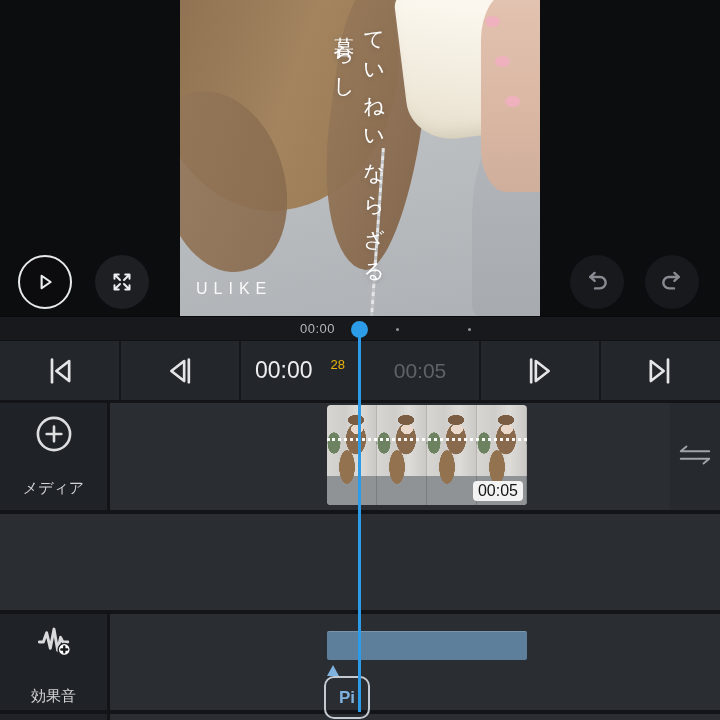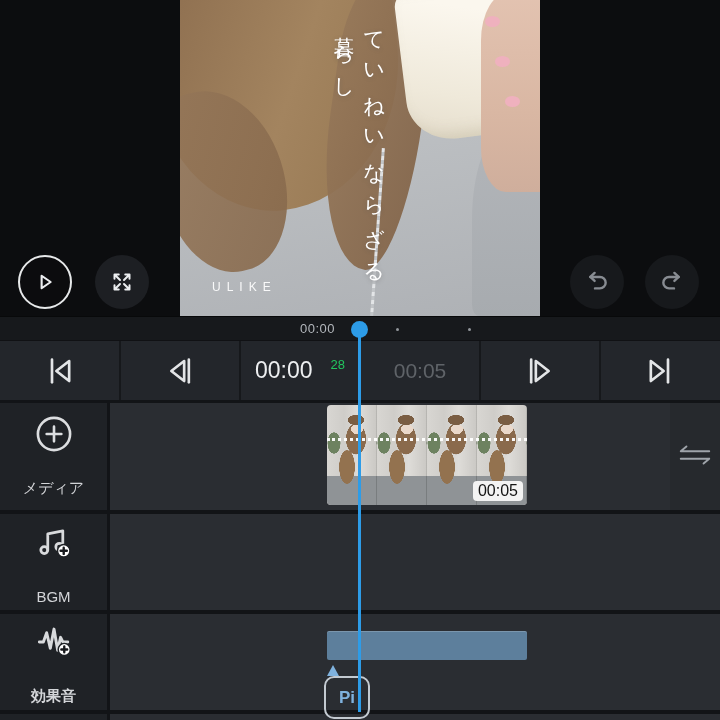--- a/index.html
+++ b/index.html
@@ -33,21 +33,21 @@
   .nail1{left:305px;top:16px;} .nail2{left:315px;top:56px;} .nail3{left:325px;top:96px;}
   .ph-sleeve{left:292px;top:122px;width:70px;height:194px;
              background:linear-gradient(180deg,#b3b6ba,#a7abaf);
              border-radius:60% 0 0 10% / 50% 0 0 6%;}
   .ph-zip{left:196px;top:148px;width:3px;height:168px;transform:rotate(4deg);
           background:repeating-linear-gradient(180deg,#e3e5e7 0 4px,#c2c5c8 4px 8px);}
   .vtext{position:absolute;writing-mode:vertical-rl;color:#fff;font-size:21px;letter-spacing:9px;
          font-weight:500;text-shadow:0 1px 4px rgba(90,90,90,.4);}
   .vtext-right{left:180px;top:16px;}
   .vtext-left{left:150px;top:20px;}
-  .watermark{position:absolute;left:32px;top:280px;font-size:12px;letter-spacing:6px;
+  .watermark{position:absolute;left:16px;top:280px;font-size:16px;letter-spacing:6px;
              color:rgba(255,255,255,.92);}
 
   .cbtn{position:absolute;width:54px;height:54px;border-radius:50%;border:none;padding:0;
         display:flex;align-items:center;justify-content:center;cursor:pointer;background:transparent;}
   .play{left:18px;top:255px;border:2.5px solid #e7e9ea;background:rgba(10,11,12,.25);}
   .expand{left:95px;top:255px;background:#1d1f23;}
   .undo{left:570px;top:255px;background:#17191c;}
   .redo{left:645px;top:255px;background:#17191c;}
 
   
@@ -56,29 +56,29 @@
   .ruler-time{position:absolute;left:300px;top:4px;font-size:13px;color:#b2b6bb;letter-spacing:.5px;}
   .tick{position:absolute;top:11px;width:3px;height:3px;border-radius:50%;background:#92969b;}
   .tick1{left:396px;} .tick2{left:468px;}
 
   
   .transport{position:absolute;left:0;top:341px;width:720px;height:59px;background:#23262b;display:flex;}
   .tcell{position:relative;width:120px;height:59px;display:flex;align-items:center;justify-content:center;
          background:transparent;border:none;padding:0;}
   .tcell + .tcell::before{content:'';position:absolute;left:-1px;top:0;bottom:0;width:2px;background:#16181b;}
   .cur{font-size:23px;color:#edeff1;}
-  .fr{font-size:13px;color:#22c55e;margin-left:18px;transform:translateY(-6px);}
+  .fr{font-size:13px;color:#eab308;margin-left:18px;transform:translateY(-6px);}
   .tot{font-size:21px;color:#5f6368;}
 
   
   .tracks{position:absolute;left:0;top:400px;width:720px;height:320px;background:#2a2d32;}
   .hdiv{position:absolute;left:0;width:720px;height:4px;background:#121417;z-index:3;}
   .hdiv0{top:0;height:3px;} .hdiv1{top:110px;} .hdiv2{top:210px;} .hdiv3{top:310px;}
   .trow{position:absolute;left:0;width:720px;}
-  .row-media{top:0;height:110px;} .row-bgm{top:114px;height:96px;} .row-sfx{top:214px;height:96px;font-weight:bold;}
+  .row-media{top:0;height:110px;} .row-bgm{top:114px;height:96px;} .row-sfx{top:214px;height:96px;}
   .row-extra{top:314px;height:6px;}
   .lbl{position:absolute;left:0;top:0;bottom:0;width:110px;background:#1f2226;
        border-right:3px solid #121417;display:flex;flex-direction:column;align-items:center;
        justify-content:center;gap:24px;cursor:pointer;z-index:2;}
   .lbl span{font-size:15px;color:#d3d5d8;}
 
   .swap-zone{position:absolute;left:670px;top:0;width:50px;height:110px;background:#26292d;
              display:flex;align-items:center;justify-content:center;cursor:pointer;}
 
   .clip-media{position:absolute;left:327px;top:5px;width:200px;height:100px;border-radius:4px;
@@ -245,32 +245,20 @@
         <div class="thumb"></div>
         <div class="thumb"></div>
         <div class="thumb"></div>
         <div class="dotline"></div>
         <span class="badge">00:05</span>
       </div>
     </div>
     <div class="hdiv hdiv1"></div>
 
     <div class="trow row-bgm">
-      <div class="lbl">
-        <span>
-          <svg width="44" height="44" viewBox="0 0 24 24" fill="none" stroke="#d8dadc" stroke-width="1.5" stroke-linecap="round" stroke-linejoin="round">
-            <path d="M8.6 16.4 V7.6 L16.8 5.9 V14.6"></path>
-            <circle cx="6.7" cy="16.4" r="1.9"></circle>
-            <circle cx="14.9" cy="14.6" r="1.9"></circle>
-            <circle cx="17.3" cy="16.8" r="3.4" fill="#ffffff" stroke="#1f2226" stroke-width="0.8"></circle>
-            <path d="M17.3 15.1 V18.5 M15.6 16.8 H19" stroke="#17191c" stroke-width="1.3"></path>
-          </svg>
-        </span>
-        <span>BGM</span>
-      </div>
       <div class="clip-bgm"></div>
       <div class="pi-tri"></div>
       <div class="pi-box">Pi</div>
     </div>
     <div class="hdiv hdiv2"></div>
 
     <div class="trow row-sfx">
       <div class="lbl">
         <span>
           <svg width="44" height="44" viewBox="0 0 24 24" fill="none" stroke="#d8dadc" stroke-width="1.6" stroke-linecap="round" stroke-linejoin="round">

